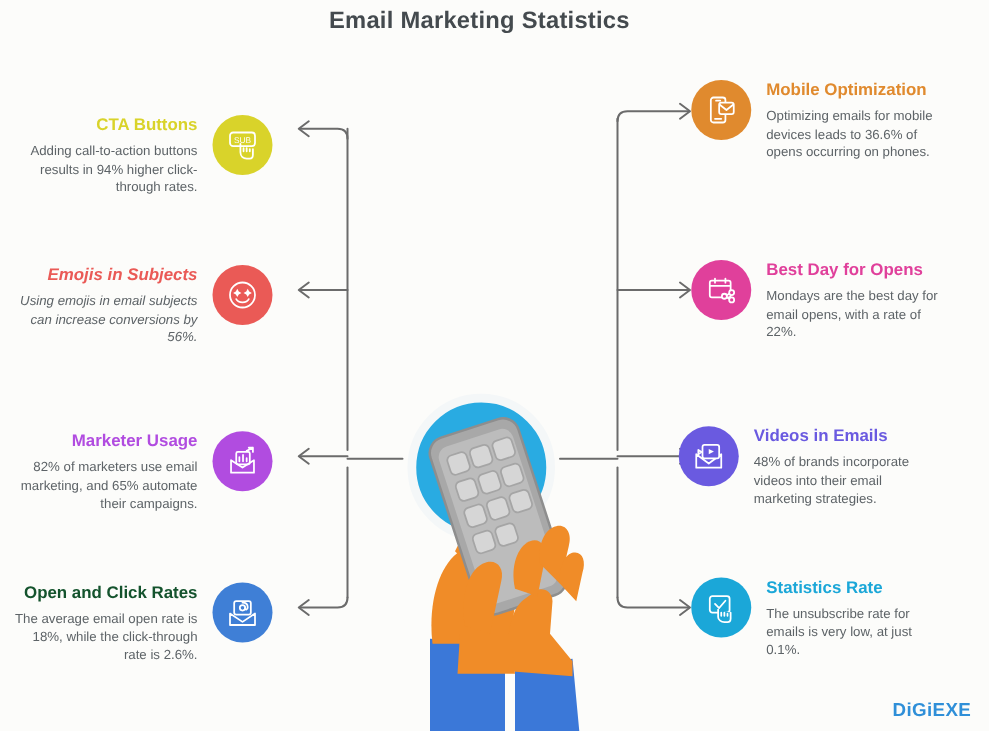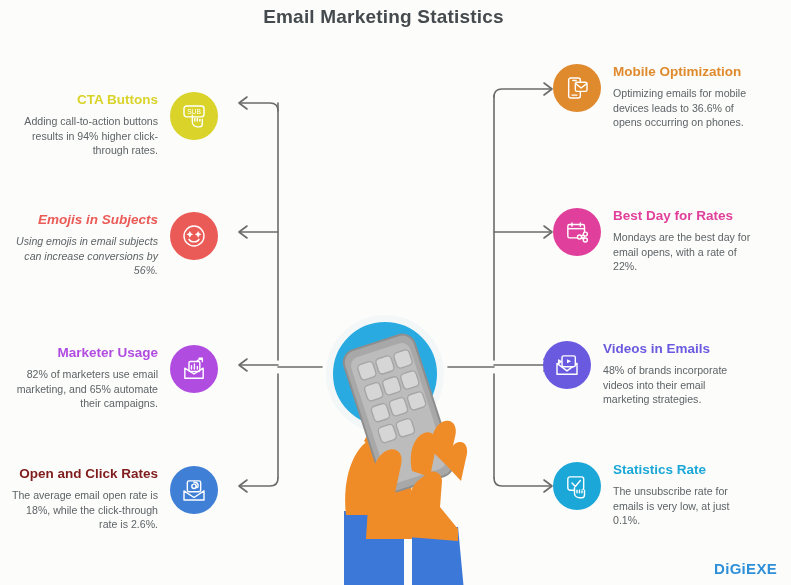--- a/index.html
+++ b/index.html
@@ -171,21 +171,21 @@
         <path d="M7 17 L18 24 L29 17 L29 29 L7 29 Z" stroke-linejoin="round"></path>
         <rect x="12" y="9" width="13" height="12" rx="1.5"></rect>
         <path d="M15 18 L15 14 M18.5 18 L18.5 12 M22 18 L22 15" stroke-linecap="round"></path>
         <path d="M22 8 L28 5 M28 5 L28 9 M28 5 L24 5" stroke-linecap="round"></path>
       </svg>
     </div>
   </div>
 
   <div class="item left" style="left:10px;top:466px;width:218px;">
     <div class="txt">
-      <div class="hd" style="color:#7f1d1d">Open and Click Rates</div>
+      <div class="hd" style="color:#14532d">Open and Click Rates</div>
       <div class="bd">The average email open rate is 18%, while the click-through rate is 2.6%.</div>
     </div>
     <div class="ic" style="background:#3f7fd6">
       <svg viewBox="0 0 36 36" width="30" height="30" fill="none" stroke="#fff" stroke-width="1.7">
         <rect x="10" y="7" width="16" height="13" rx="2"></rect>
         <circle cx="18" cy="13.5" r="2.6"></circle>
         <path d="M20.6 13.5 C20.6 16 23 15.6 23 13 C23 10 20.6 8.6 18 8.6" stroke-linecap="round"></path>
         <path d="M6 19 L18 27 L30 19 L30 30 L6 30 Z" stroke-linejoin="round"></path>
       </svg>
     </div>
@@ -213,21 +213,21 @@
         <rect x="7" y="9" width="20" height="16" rx="2"></rect>
         <path d="M7 14 L27 14"></path>
         <path d="M12 7 L12 11 M22 7 L22 11" stroke-linecap="round"></path>
         <circle cx="21" cy="24" r="2.4" fill="#e0409b"></circle>
         <circle cx="28" cy="20.5" r="2.4" fill="#e0409b"></circle>
         <circle cx="28" cy="27.5" r="2.4" fill="#e0409b"></circle>
         <path d="M23.2 23 L25.9 21.5 M23.2 25 L25.9 26.6"></path>
       </svg>
     </div>
     <div class="txt">
-      <div class="hd" style="color:#e0409b">Best Day for Rates</div>
+      <div class="hd" style="color:#e0409b">Best Day for Opens</div>
       <div class="bd">Mondays are the best day for email opens, with a rate of 22%.</div>
     </div>
   </div>
 
   <div class="item right" style="left:543px;top:341px;width:228px;">
     <div class="ic" style="background:#6a5ae0">
       <svg viewBox="0 0 36 36" width="30" height="30" fill="none" stroke="#fff" stroke-width="1.7">
         <path d="M6 16 L18 25 L30 16 L30 29 L6 29 Z" stroke-linejoin="round"></path>
         <rect x="12" y="7" width="16" height="13" rx="2" fill="#6a5ae0"></rect>
         <path d="M18 11 L23 13.5 L18 16 Z" fill="#fff" stroke="none"></path>

